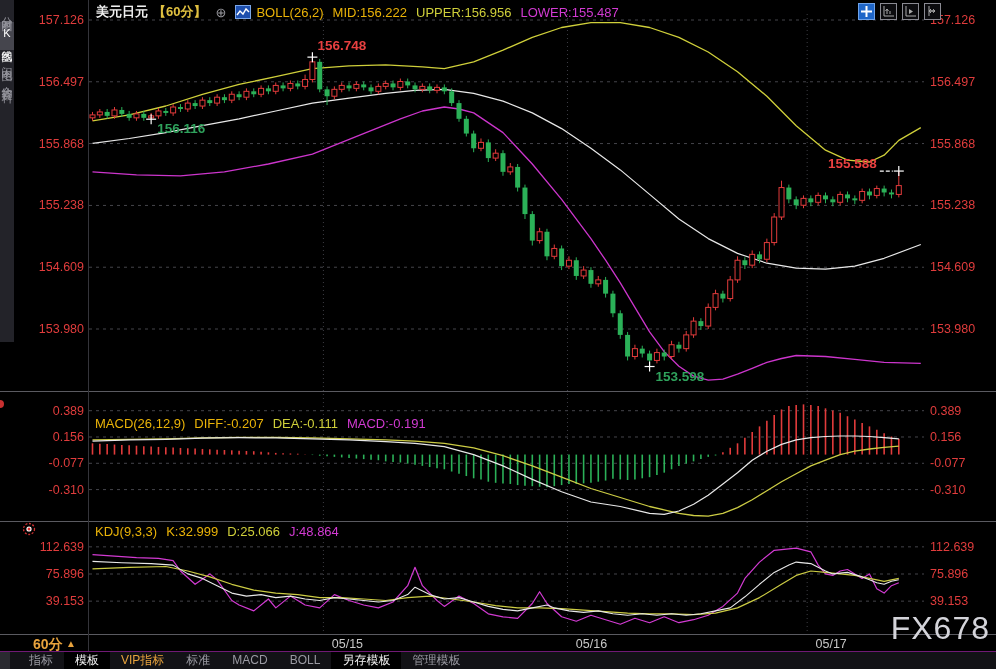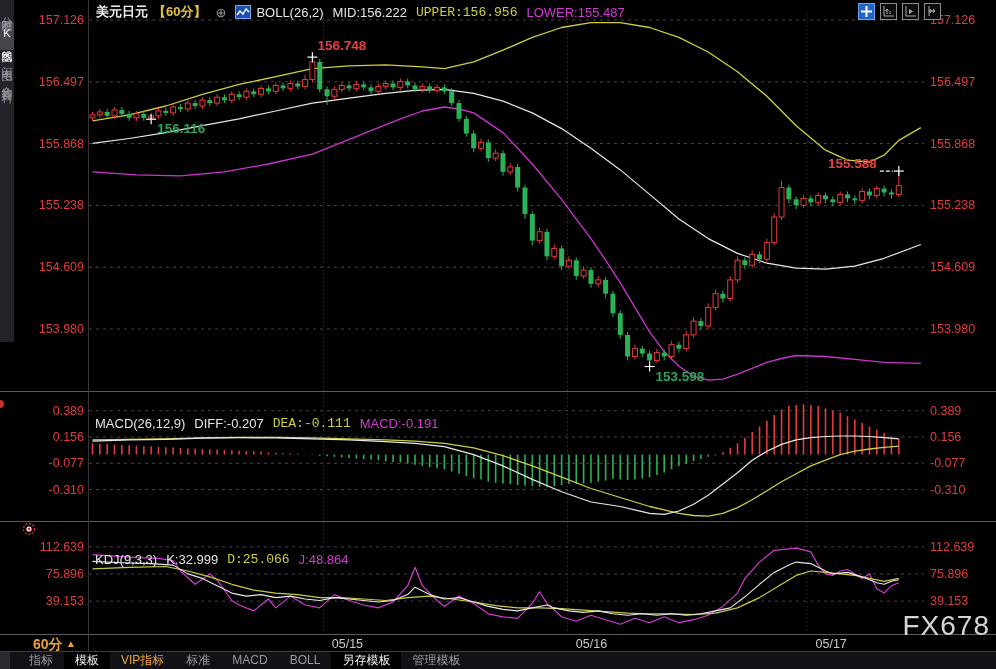--- a/index.html
+++ b/index.html
@@ -9,35 +9,35 @@
   #sidebar{position:absolute;left:0;top:0;width:14px;height:342px;background:#232329;z-index:5;}
   .side-item{writing-mode:vertical-rl;text-orientation:upright;font-size:11px;color:#96969e;
              padding:5px 0;margin:3px 0;width:14px;text-align:center;letter-spacing:2px;cursor:pointer;}
   .side-item.active{background:#45454d;color:#fff;}
   
   #chart{position:absolute;left:0;top:0;z-index:1;}
   
   .hdr{position:absolute;z-index:6;display:flex;align-items:center;gap:9px;font-size:13px;white-space:nowrap;}
   #main-hdr{left:96px;top:3px;}
   #macd-hdr{left:95px;top:416px;}
-  #kdj-hdr{left:95px;top:552px;}
-  .w{color:#e5e5e5;} .y{color:#cfcf3a;font-family:Liberation Mono, monospace;} .m{color:#d23ad2;} .g{color:#9a9aa0;}
+  #kdj-hdr{left:95px;top:524px;}
+  .w{color:#eab308;} .y{color:#cfcf3a;} .m{color:#d23ad2;} .g{color:#9a9aa0;}
   .sym{color:#f0f0f0;font-weight:bold;} .tf{color:#e0c040;font-weight:bold;}
   .mini-ic{display:inline-block;width:14px;height:12px;background:#1d4fae;border:1px solid #7aa6e8;position:relative;}
   .mini-ic svg{position:absolute;left:0;top:0;}
   
   #toolbar{position:absolute;left:858px;top:3px;z-index:6;display:flex;gap:5px;}
   .tbtn{width:17px;height:17px;box-sizing:border-box;border:1px solid #8a8a92;background:#0b0b0e;
         display:flex;align-items:center;justify-content:center;cursor:pointer;}
   .tbtn.sel{background:#1f66c8;border-color:#6ea2e8;}
   
   #tf-badge{position:absolute;left:33px;top:636px;z-index:6;color:#e8a33d;font-weight:bold;font-size:14px;}
   #tf-arrow{position:absolute;left:66px;top:638px;z-index:6;color:#e8a33d;font-size:10px;}
   #watermark{position:absolute;left:858px;top:610px;width:132px;text-align:right;z-index:6;
-             font-size:28px;color:#d4d4da;letter-spacing:1px;}
+             font-size:32px;color:#d4d4da;letter-spacing:1px;}
   
   #tabbar{position:absolute;left:0;top:651px;width:996px;height:18px;background:#121216;
           border-top:1px solid #701a75;z-index:6;display:flex;align-items:stretch;}
   .tab{font-size:12px;line-height:17px;padding:0 11px;color:#9a9aa2;cursor:pointer;white-space:nowrap;}
   .tab.active{background:#000000;color:#f2f2f2;}
   .tab.vip{color:#e8a33d;text-align:center;}
   .tabgrip{width:10px;height:100%;background:#2a2a30;margin-right:8px;}
 </style>
 </head>
 <body>

